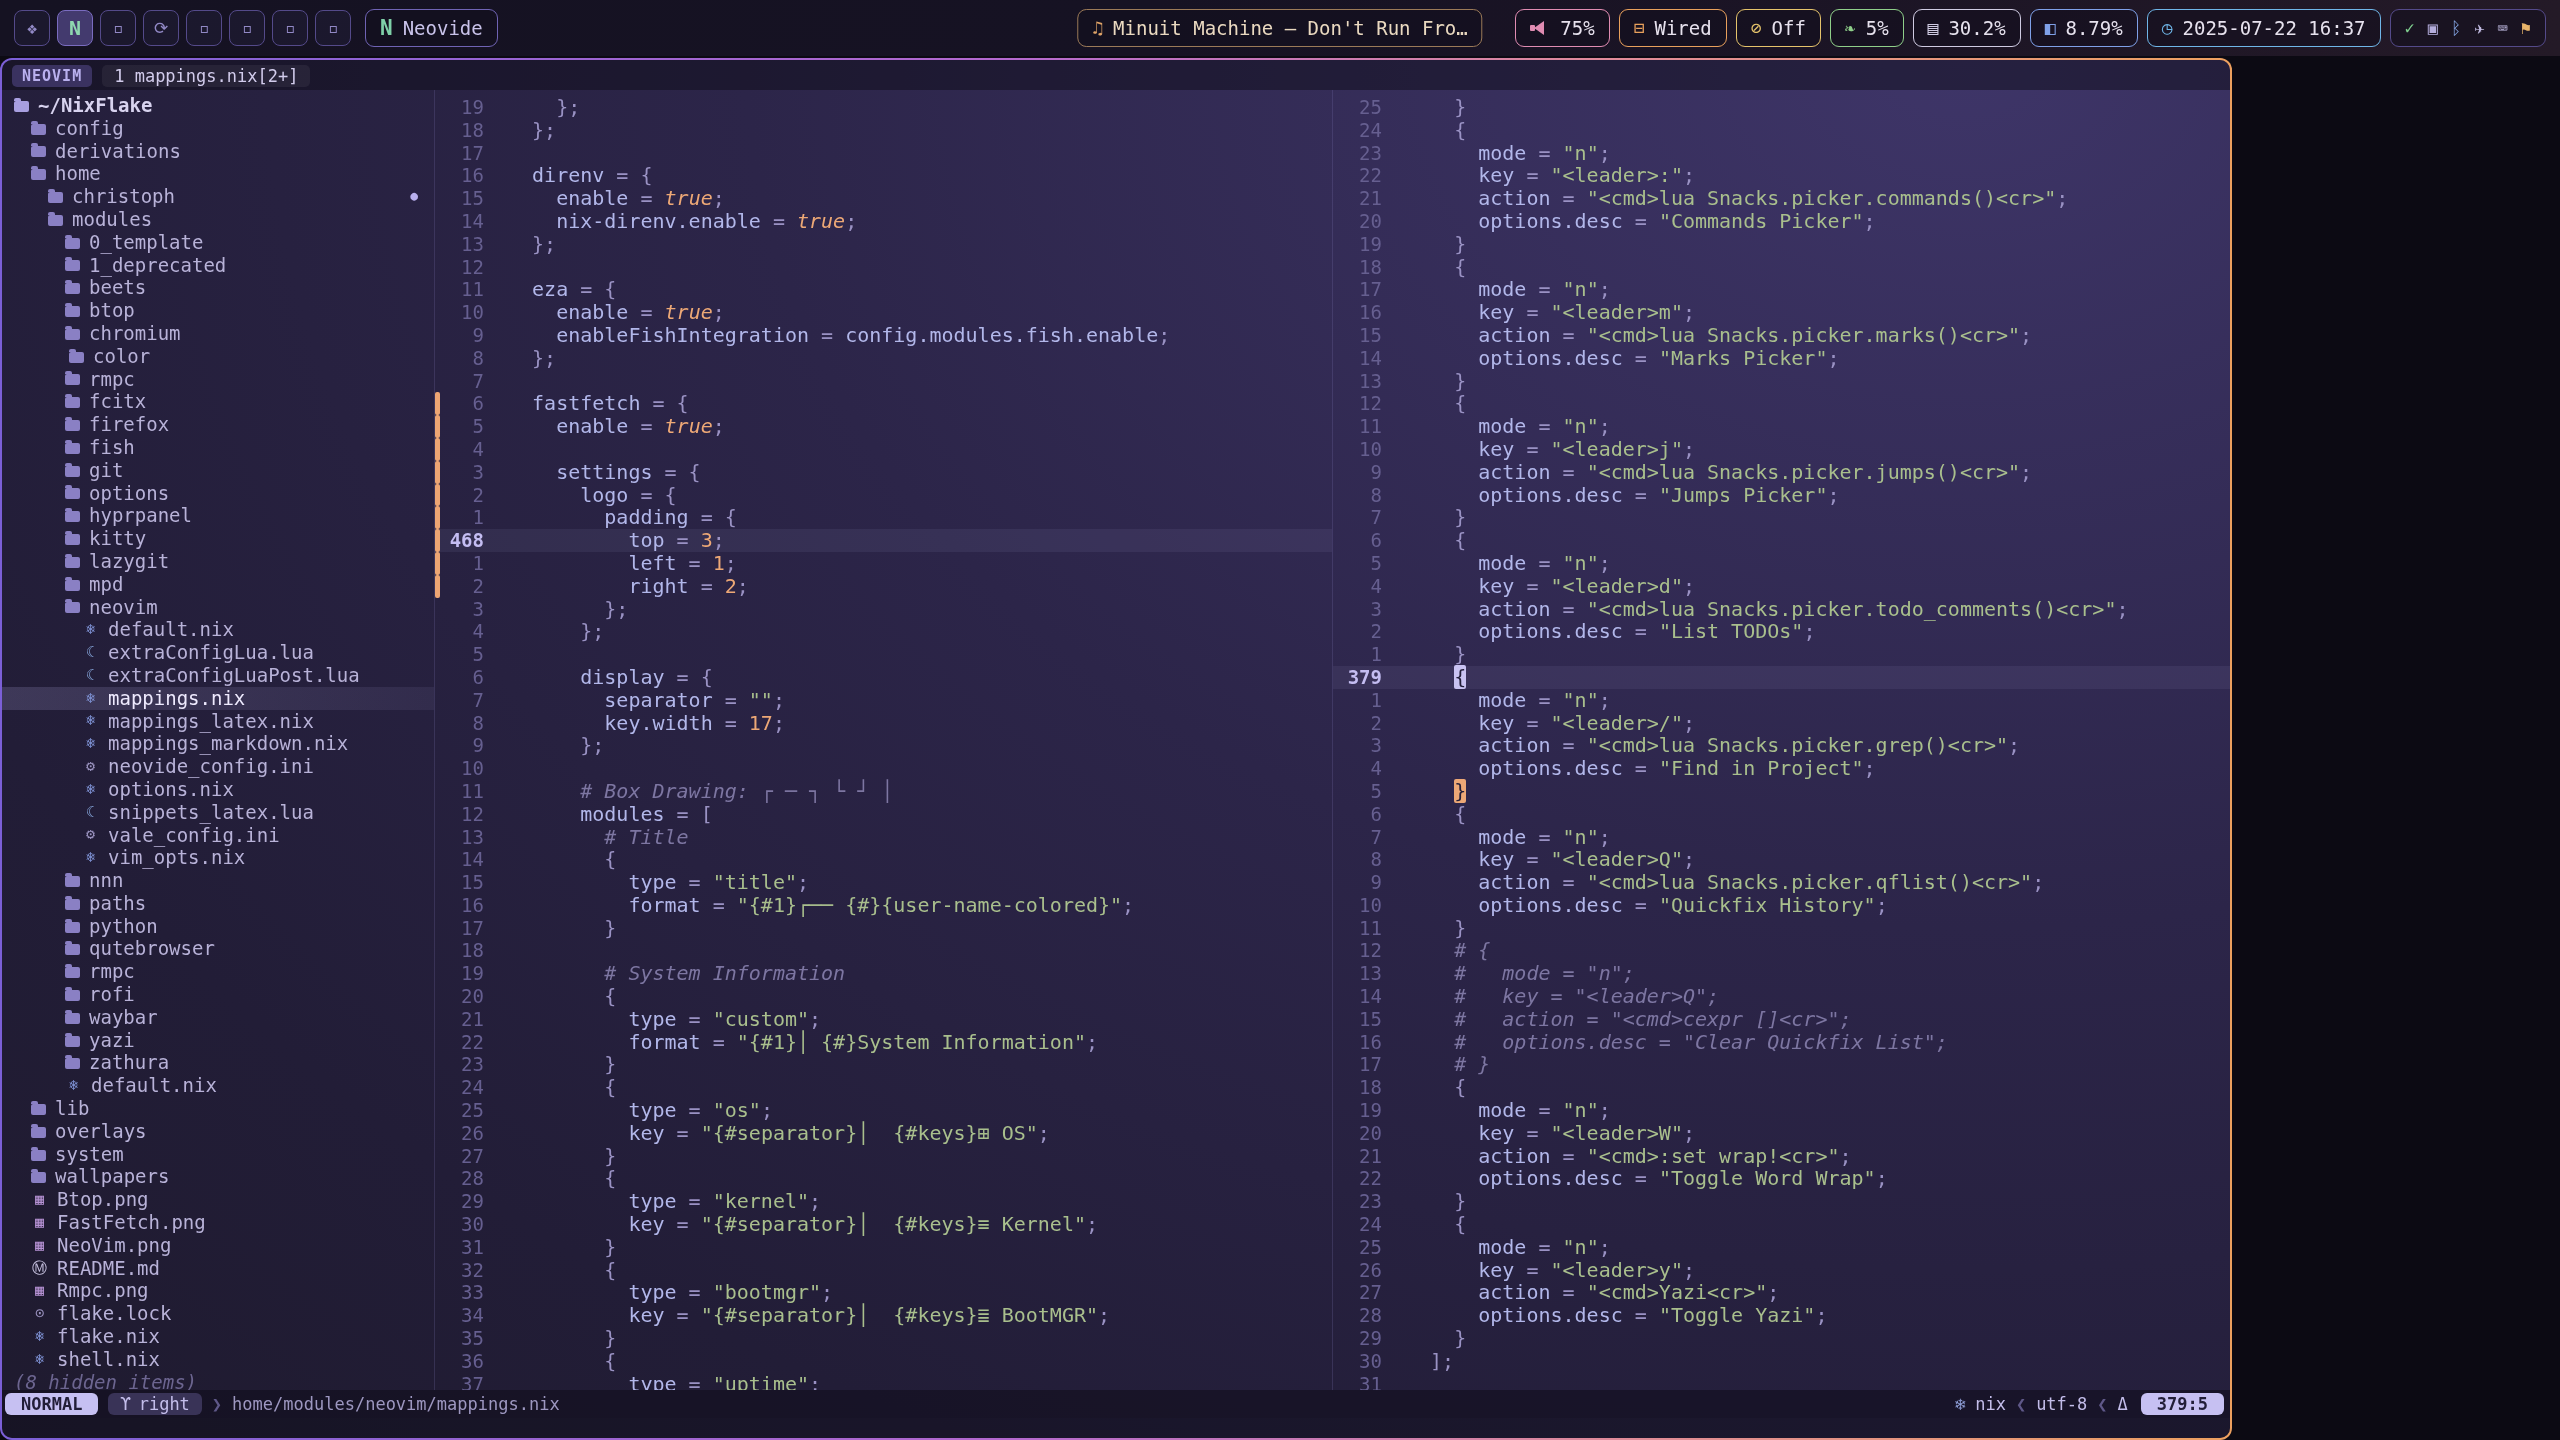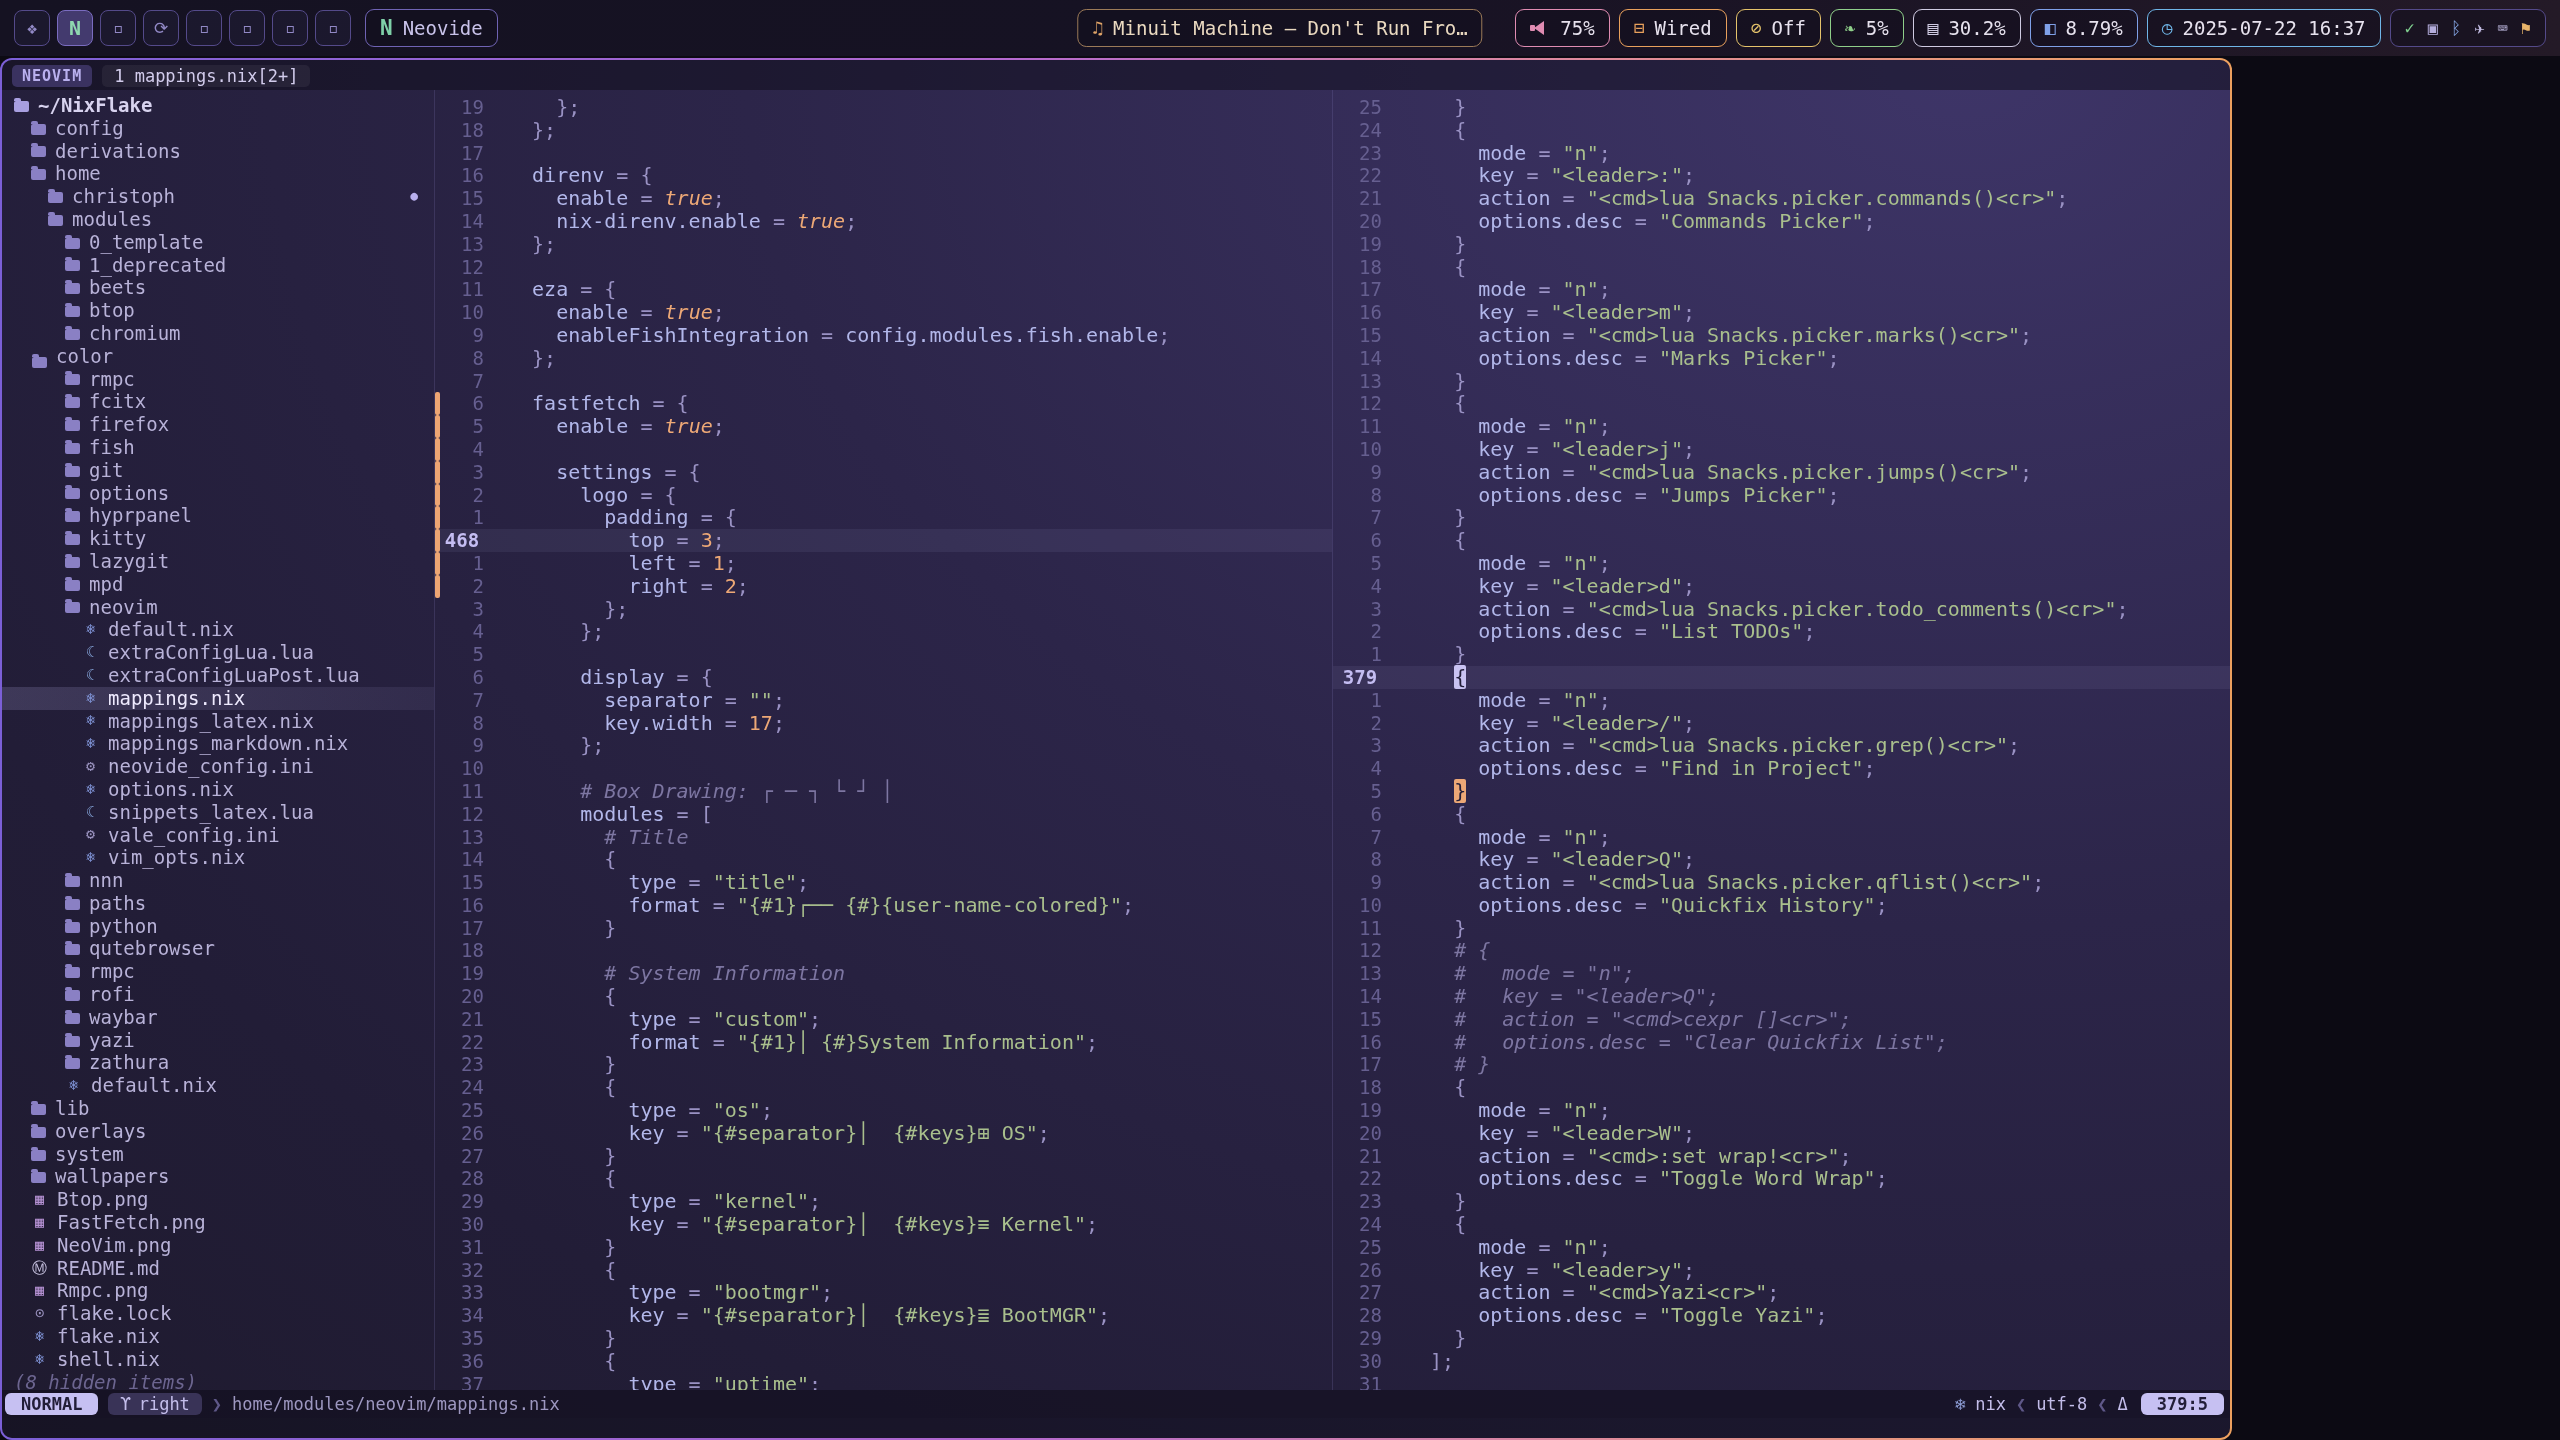--- a/index.html
+++ b/index.html
@@ -60,21 +60,21 @@
   .ficon.img{color:#b692d4;} .ficon.md{color:#c7c2e0;} .ficon.lock{color:#9a92bf;}
   .tdot{position:absolute;right:16px;color:#b9b0ee;font-size:13px;}
   
   .pane{flex:1;min-width:0;overflow:hidden;padding-top:6px;}
   .pane.right{border-left:1px solid rgba(120,110,170,.25);}
   .row{display:flex;height:22.8px;line-height:22.8px;font-size:20px;white-space:pre;}
   .row.cl{background:rgba(195,188,240,.08);}
   .sign{width:5px;flex:none;border-radius:2px;}
   .sign.on{background:#eda573;}
   .gut{width:44px;flex:none;text-align:right;color:#665f90;font-size:19px;}
-  .row.cl .gut{color:#c4bdf2;font-weight:bold;text-align:center;}
+  .row.cl .gut{color:#c4bdf2;font-weight:bold;}
   .code{padding-left:24px;}
   .tk-p{color:#b2b7ea;} .tk-o{color:#9a92c4;} .tk-s{color:#a9bf8d;} .tk-n{color:#eda876;}
   .tk-b{color:#eda876;font-style:italic;} .tk-c{color:#7d76a2;font-style:italic;} .tk-w{color:#cbc5e6;}
   .tk-cur{background:#c9c3f2;color:#221e38;border-radius:2px;}
   .tk-mp{background:#eda876;color:#221e38;border-radius:2px;}
   
   #statusline{height:28px;flex:none;display:flex;align-items:center;background:rgba(16,13,28,.6);
     font-size:17px;color:#a19bc4;gap:10px;padding-right:6px;}
   .sl-badge{background:#c6c0f2;color:#221e38;font-weight:bold;padding:1px 16px;border-radius:6px;margin:0 0 0 3px;}
   .sl-git{background:#393357;border-radius:6px;padding:1px 12px;display:flex;gap:8px;color:#c3bdea;align-items:center;}
@@ -193,21 +193,21 @@
             <span class="tlabel">beets</span>
           </div>
           <div class="trow" style="padding-left: 63px;">
             <span class="fold"></span>
             <span class="tlabel">btop</span>
           </div>
           <div class="trow" style="padding-left: 63px;">
             <span class="fold"></span>
             <span class="tlabel">chromium</span>
           </div>
-          <div class="trow" style="padding-left: 30px; align-items: flex-end;">
+          <div class="trow" style="padding-left: 67px;">
             <span class="fold"></span>
             <span class="tlabel">color</span>
           </div>
           <div class="trow" style="padding-left: 63px;">
             <span class="fold"></span>
             <span class="tlabel">rmpc</span>
           </div>
           <div class="trow" style="padding-left: 63px;">
             <span class="fold"></span>
             <span class="tlabel">fcitx</span>

